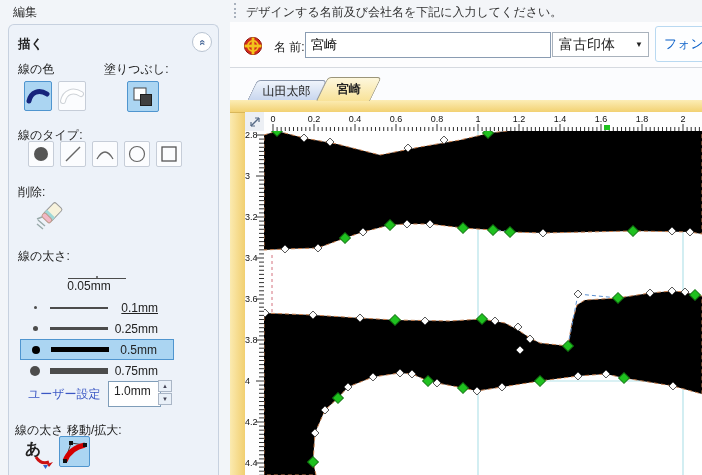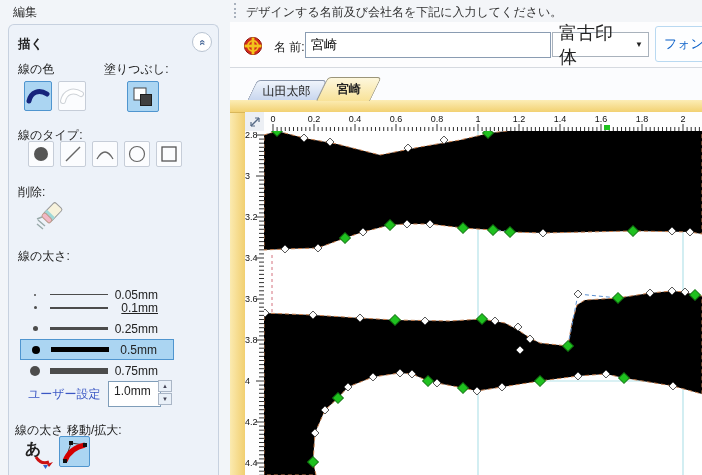--- a/index.html
+++ b/index.html
@@ -37,21 +37,21 @@
   
   #top-bar{left:230px;top:0;width:472px;height:38px;background:#f3f5f8;border-bottom:1px solid #dde1e7;box-sizing:border-box}
   #grip{left:4px;top:3px;height:15px;width:0;border-left:2px dotted #a9b1bd}
   #instruction{left:16px;top:4px;color:#333}
   #form-row{left:230px;top:22px;width:472px;height:46px;background:#fdfdfe;border-bottom:1px solid #d6dae0;box-sizing:border-box}
   #form-row > *{position:absolute}
   #name-input{left:75px;top:10px;width:234px;height:22px;border:1px solid #8a9cb2;font-size:13px;padding:1px 5px;
         font-family:"Liberation Sans","DejaVu Sans",sans-serif}
   #font-select{left:322px;top:10px;width:97px;height:25px;border:1px solid #a9b2bc;background:#fff;
         display:flex;align-items:center;box-sizing:border-box;cursor:pointer}
-  #font-select .val{flex:1;padding-left:6px;font-size:18px}
+  #font-select .val{flex:1;padding-left:6px;font-size:14px}
   #font-select .arrow{width:18px;font-size:8px;color:#222;text-align:center}
   #font-btn{left:425px;top:4px;width:72px;height:36px;border:1px solid #b9d9f1;background:#fdfeff;border-radius:3px;
         display:flex;align-items:center;color:#0e62c9;font-size:13px;padding-left:8px;box-sizing:border-box;cursor:pointer}
   
   #tab-row{left:230px;top:68px;width:472px;height:32px;background:#fbfcfe}
   .tab{position:absolute;border:1px solid #8a97ad;border-bottom:none;border-radius:4px 4px 0 0;
        transform:skewX(-26deg);background:linear-gradient(#eff4fb,#c7d5ee);display:flex;align-items:center;
        justify-content:center;cursor:pointer}
   .tab .lbl{transform:skewX(26deg);font-size:12px;white-space:nowrap}
   .tab.active{background:linear-gradient(#fdf7dd,#f8e298);border-color:#9b9579;z-index:3}
@@ -134,21 +134,21 @@
           <rect x="11" y="2" width="11" height="17" rx="2" fill="#f7f2dc" stroke="#999"></rect>
           <rect x="11" y="13" width="11" height="3.5" fill="#9fd8d8"></rect>
           <rect x="11" y="16.5" width="11" height="5" rx="2" fill="#f2b8c6" stroke="#b98"></rect>
         </g>
         <path d="M4 20 l7 6 M3 24 l6 5 M8 17 l-5 2" stroke="#9aa" stroke-width="1.4" fill="none"></path>
       </svg>
     </div>
 
     <div style="left:9px;top:223px">線の太さ:</div>
     <div id="thick-rows">
-        <div class="trow" style="top: 259px;">
+        <div class="trow" style="top: 251px; flex-direction: column;">
           <span class="dotc">
             <span class="dot" style="width:2px;height:2px"></span>
           </span>
           <span class="bar" style="height:1px"></span>
           <span class="tl">0.05mm</span>
         </div>
         <div class="trow" style="top: 272px; text-decoration: underline;">
           <span class="dotc">
             <span class="dot" style="width:3px;height:3px"></span>
           </span>

